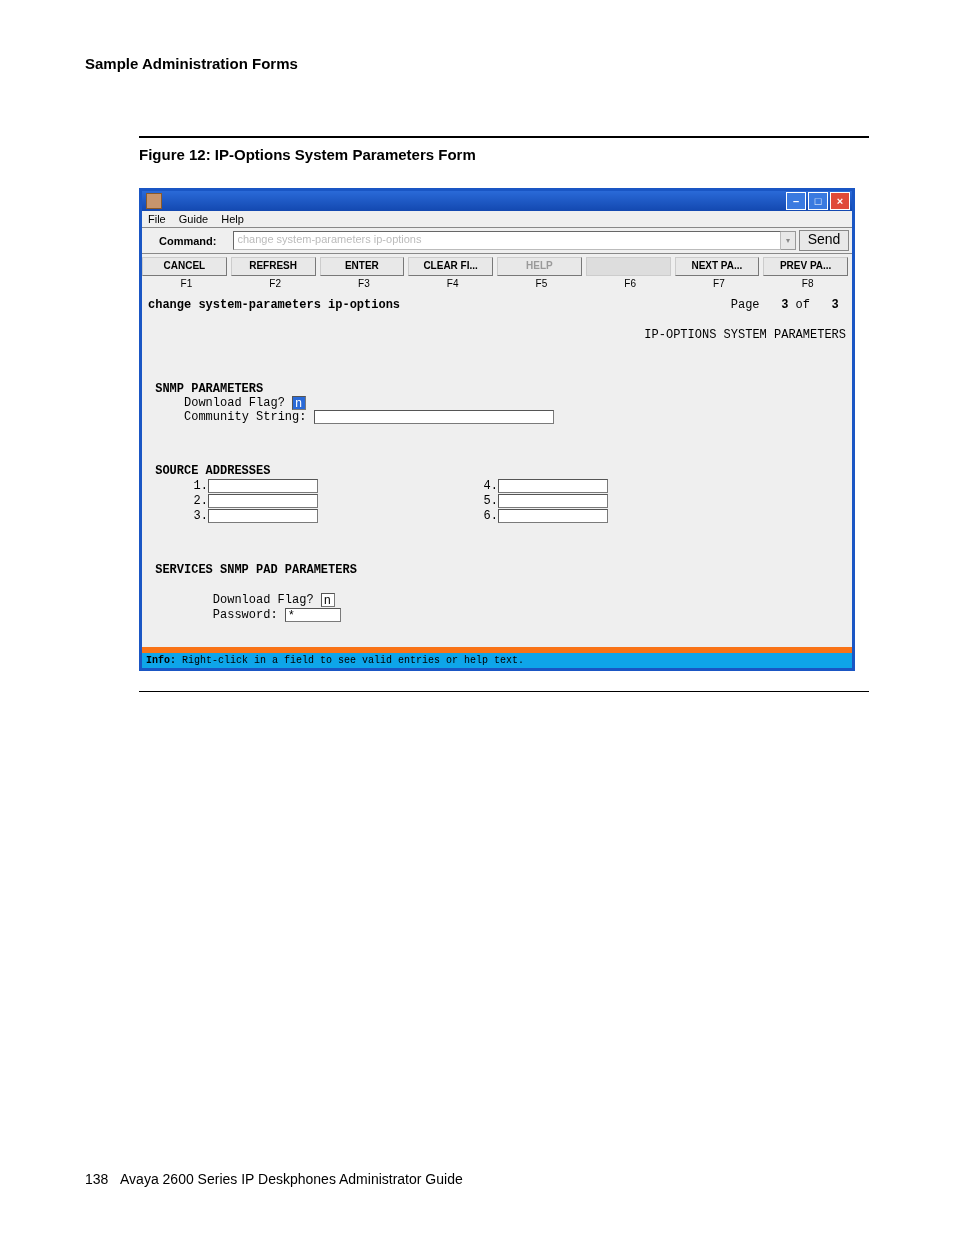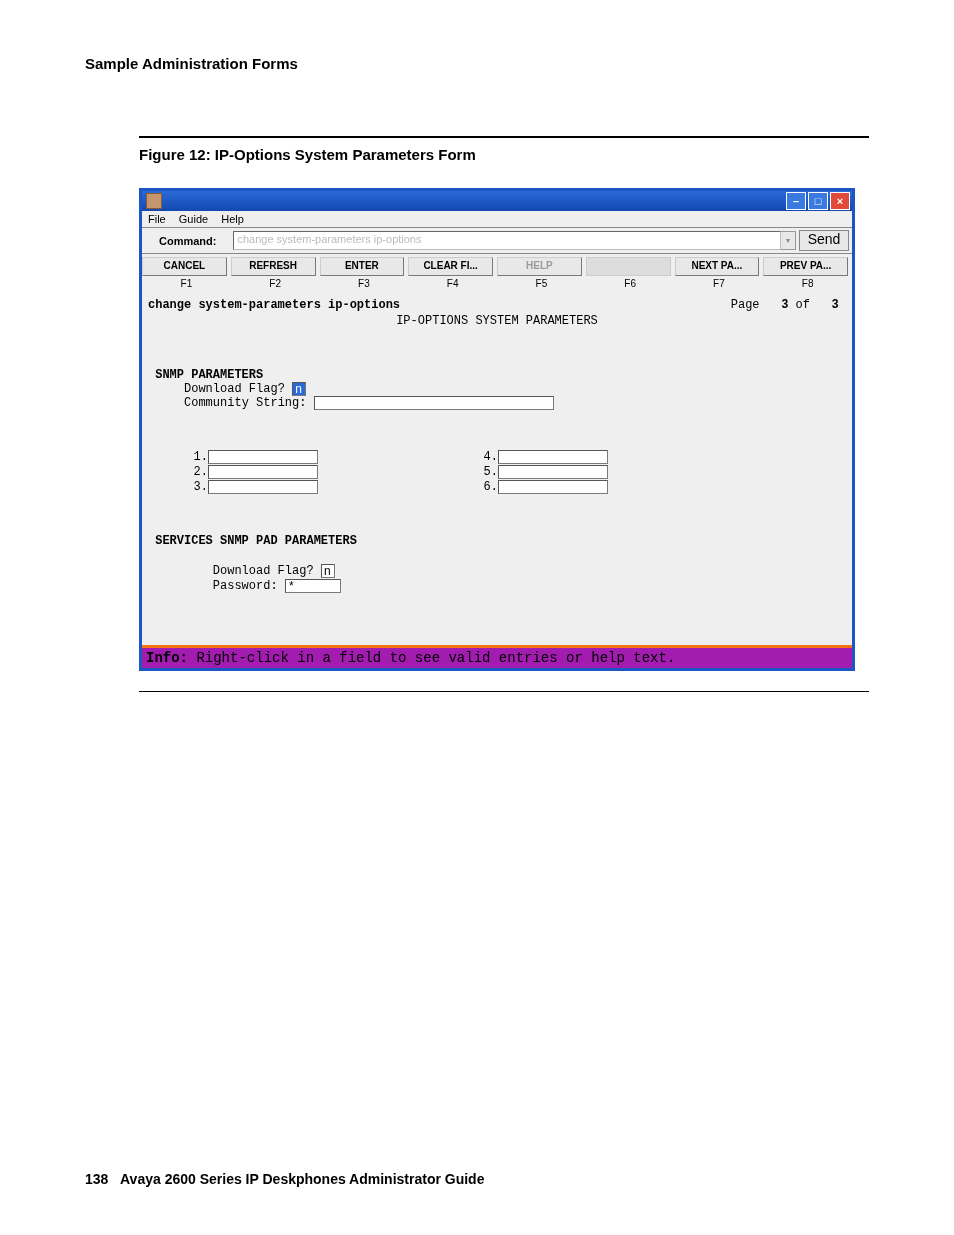--- a/index.html
+++ b/index.html
@@ -24,30 +24,30 @@
   .sendbtn{width:48px;height:19px;margin:2px 3px;border:1px solid #888;background:#e8e8e8;text-align:center;font-size:14px;line-height:17px}
   .toolbar{display:flex;background:#efefef}
   .toolcol{flex:1;text-align:center;font-size:10px}
   .toolbtn{margin:3px 4px 1px 0;height:17px;border:1px outset #ccc;background:#e8e8e8;font-size:10px;font-weight:bold;line-height:15px}
   .empty{background:#ddd;border:1px solid #ccc}
   .fkey{font-size:10px;padding:1px 0 3px 0}
   .term{background:#efefef;font-family:"Courier New",monospace;font-size:12px;padding:6px 6px 0 6px;min-height:370px;position:relative}
   .tline{white-space:pre}
   .thead{display:flex}
   .thead .left{flex:1}
-  .tcenter{text-align:center;margin-top:2px}
+  .tcenter{text-align:right;margin-top:16px}
   .sect{margin-top:40px}
   .fld{display:inline-block;border:1px solid #7a7a7a;border-top-color:#555;border-left-color:#555;background:#fff;height:14px;vertical-align:middle;font-family:"Courier New",monospace;font-size:12px;padding:0 2px;box-sizing:border-box}
   .fld.sel{background:#2a6ad8;color:#fff}
   .addr-row{display:flex;margin-top:1px}
   .addr-col{display:flex;align-items:center}
   .hr2{height:1px;background:#000;margin:20px 0 0 54px}
   .footer{position:absolute;bottom:48px;left:85px;font-size:14px}
-  .footer b{font-weight:bold}
-  .infobar{position:absolute;bottom:0;left:0;right:0;border-top:3px solid #f97316;background:#a21caf;padding:2px 4px;font-size:14px}
+  .footer b{font-weight:normal}
+  .infobar{position:absolute;bottom:0;left:0;right:0;border-top:6px solid #f97316;background:#0ea5e9;padding:2px 4px;font-size:10px}
   .infobar b{font-weight:bold}
 </style>
 </head>
 <body>
 
 <div class="page">
   <div class="section-head">Sample Administration Forms</div>
   <div class="hr"></div>
   <div class="fig-cap">Figure 12: IP-Options System Parameters Form</div>
 
@@ -113,20 +113,21 @@
       </div>
       <div class="tline tcenter">IP-OPTIONS SYSTEM PARAMETERS</div>
 
       <div class="sect">
         <div class="tline"> <b>SNMP PARAMETERS</b></div>
         <div class="tline">     <span>Download Flag?</span> <span class="fld sel" style="width:14px">n</span></div>
         <div class="tline">     <span>Community String:</span> <span class="fld" style="width:240px"></span></div>
       </div>
 
       <div class="sect">
+        <div class="tline"> <b>SOURCE ADDRESSES</b></div>
         <div class="addr-row">
           <div class="addr-col" style="width:320px">
               <span class="tline" style="width:60px;text-align:right">1.</span>
               <span class="fld" style="width:110px"></span>
             </div>
           <div class="addr-col">
               <span class="tline" style="width:30px;text-align:right">4.</span>
               <span class="fld" style="width:110px"></span>
             </div>
         </div>

